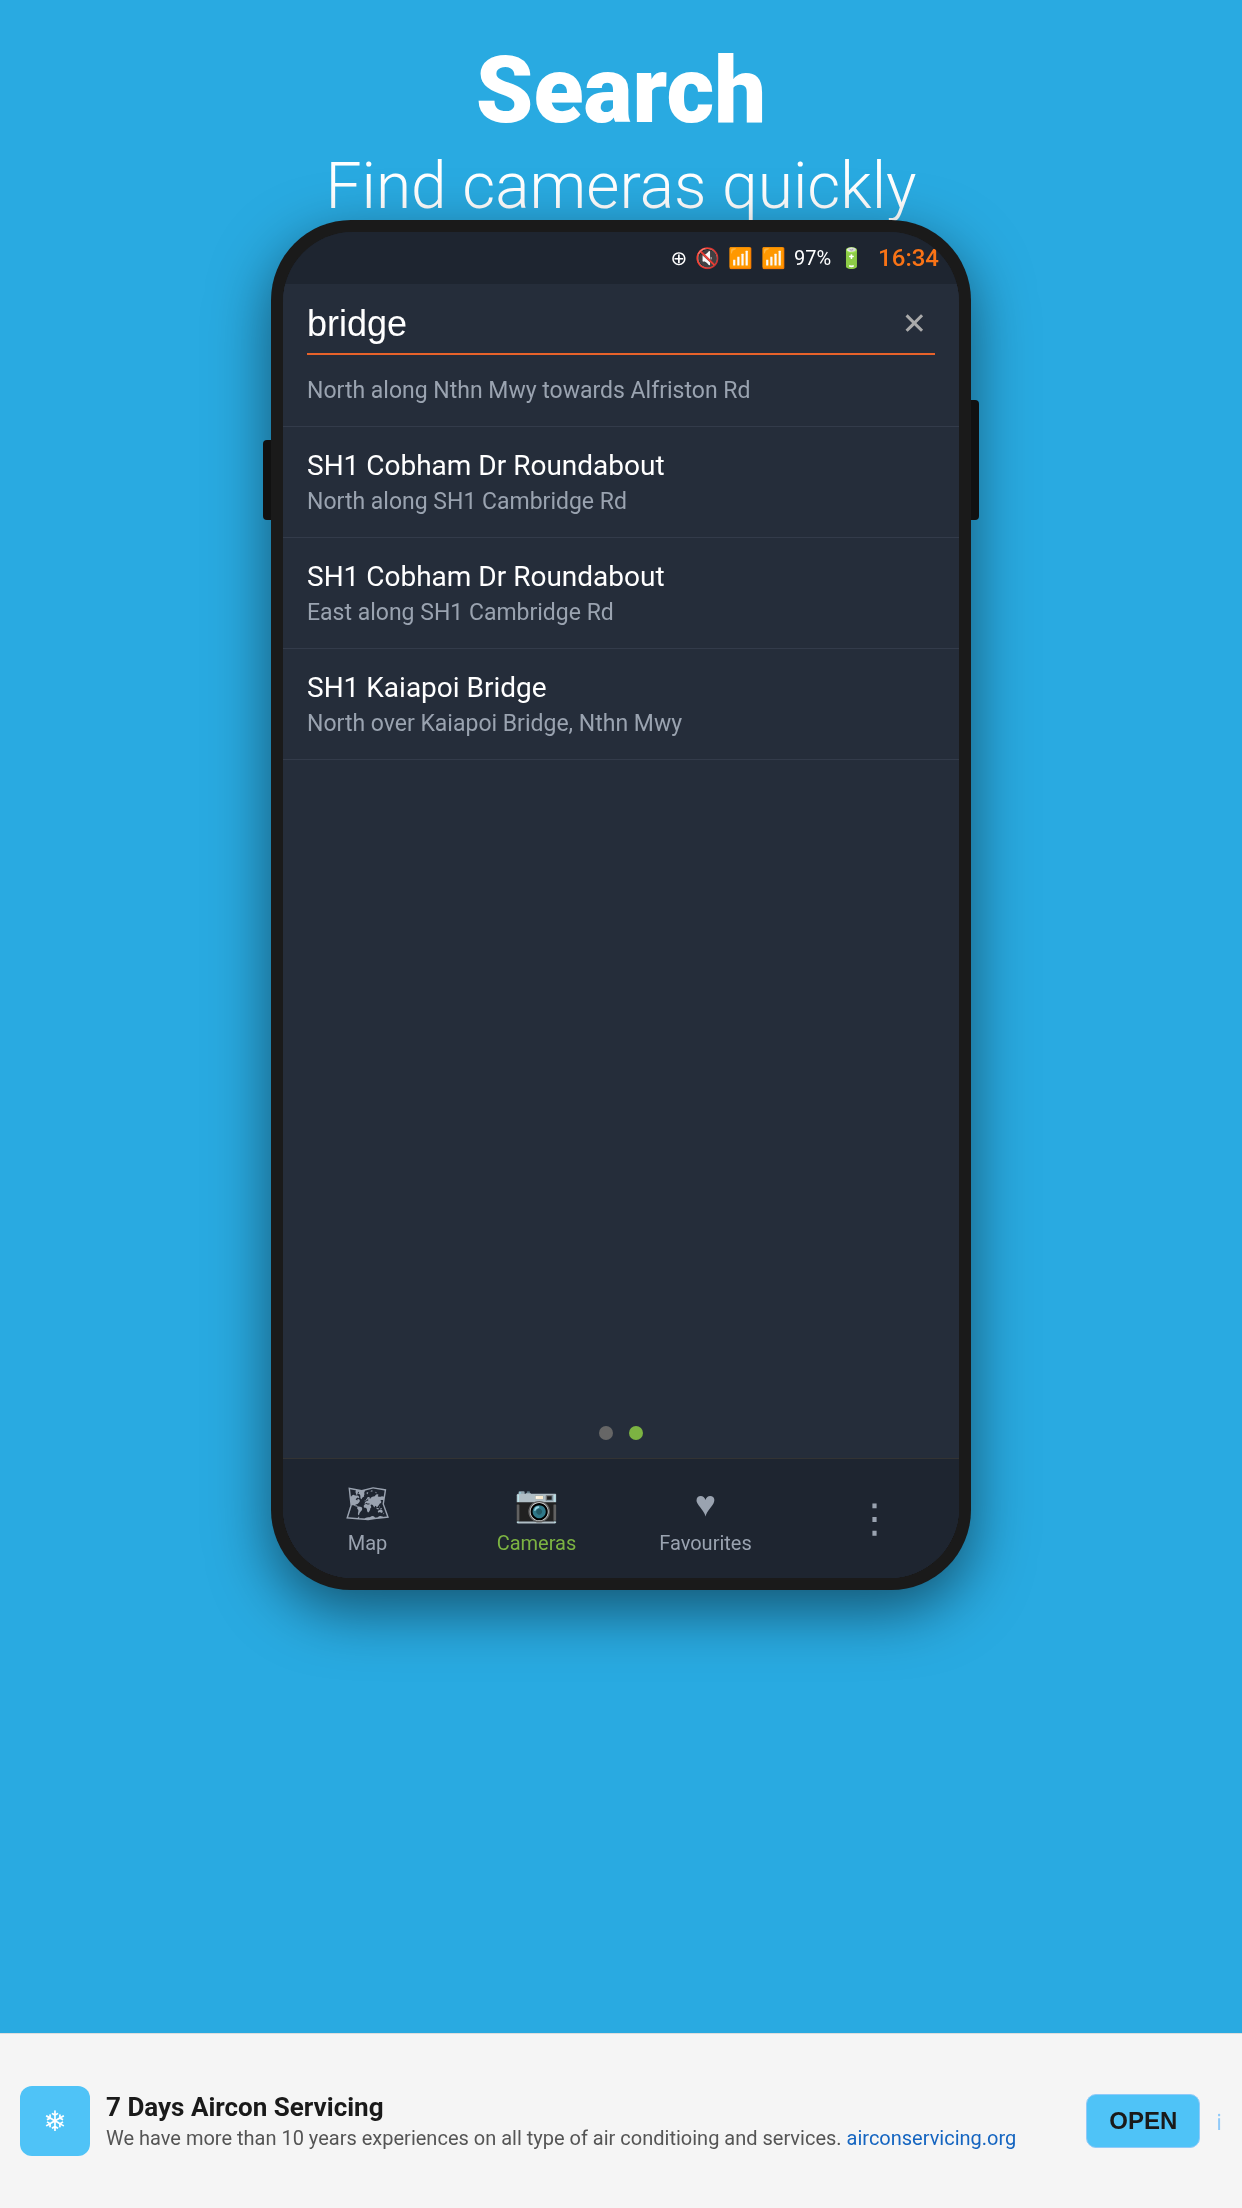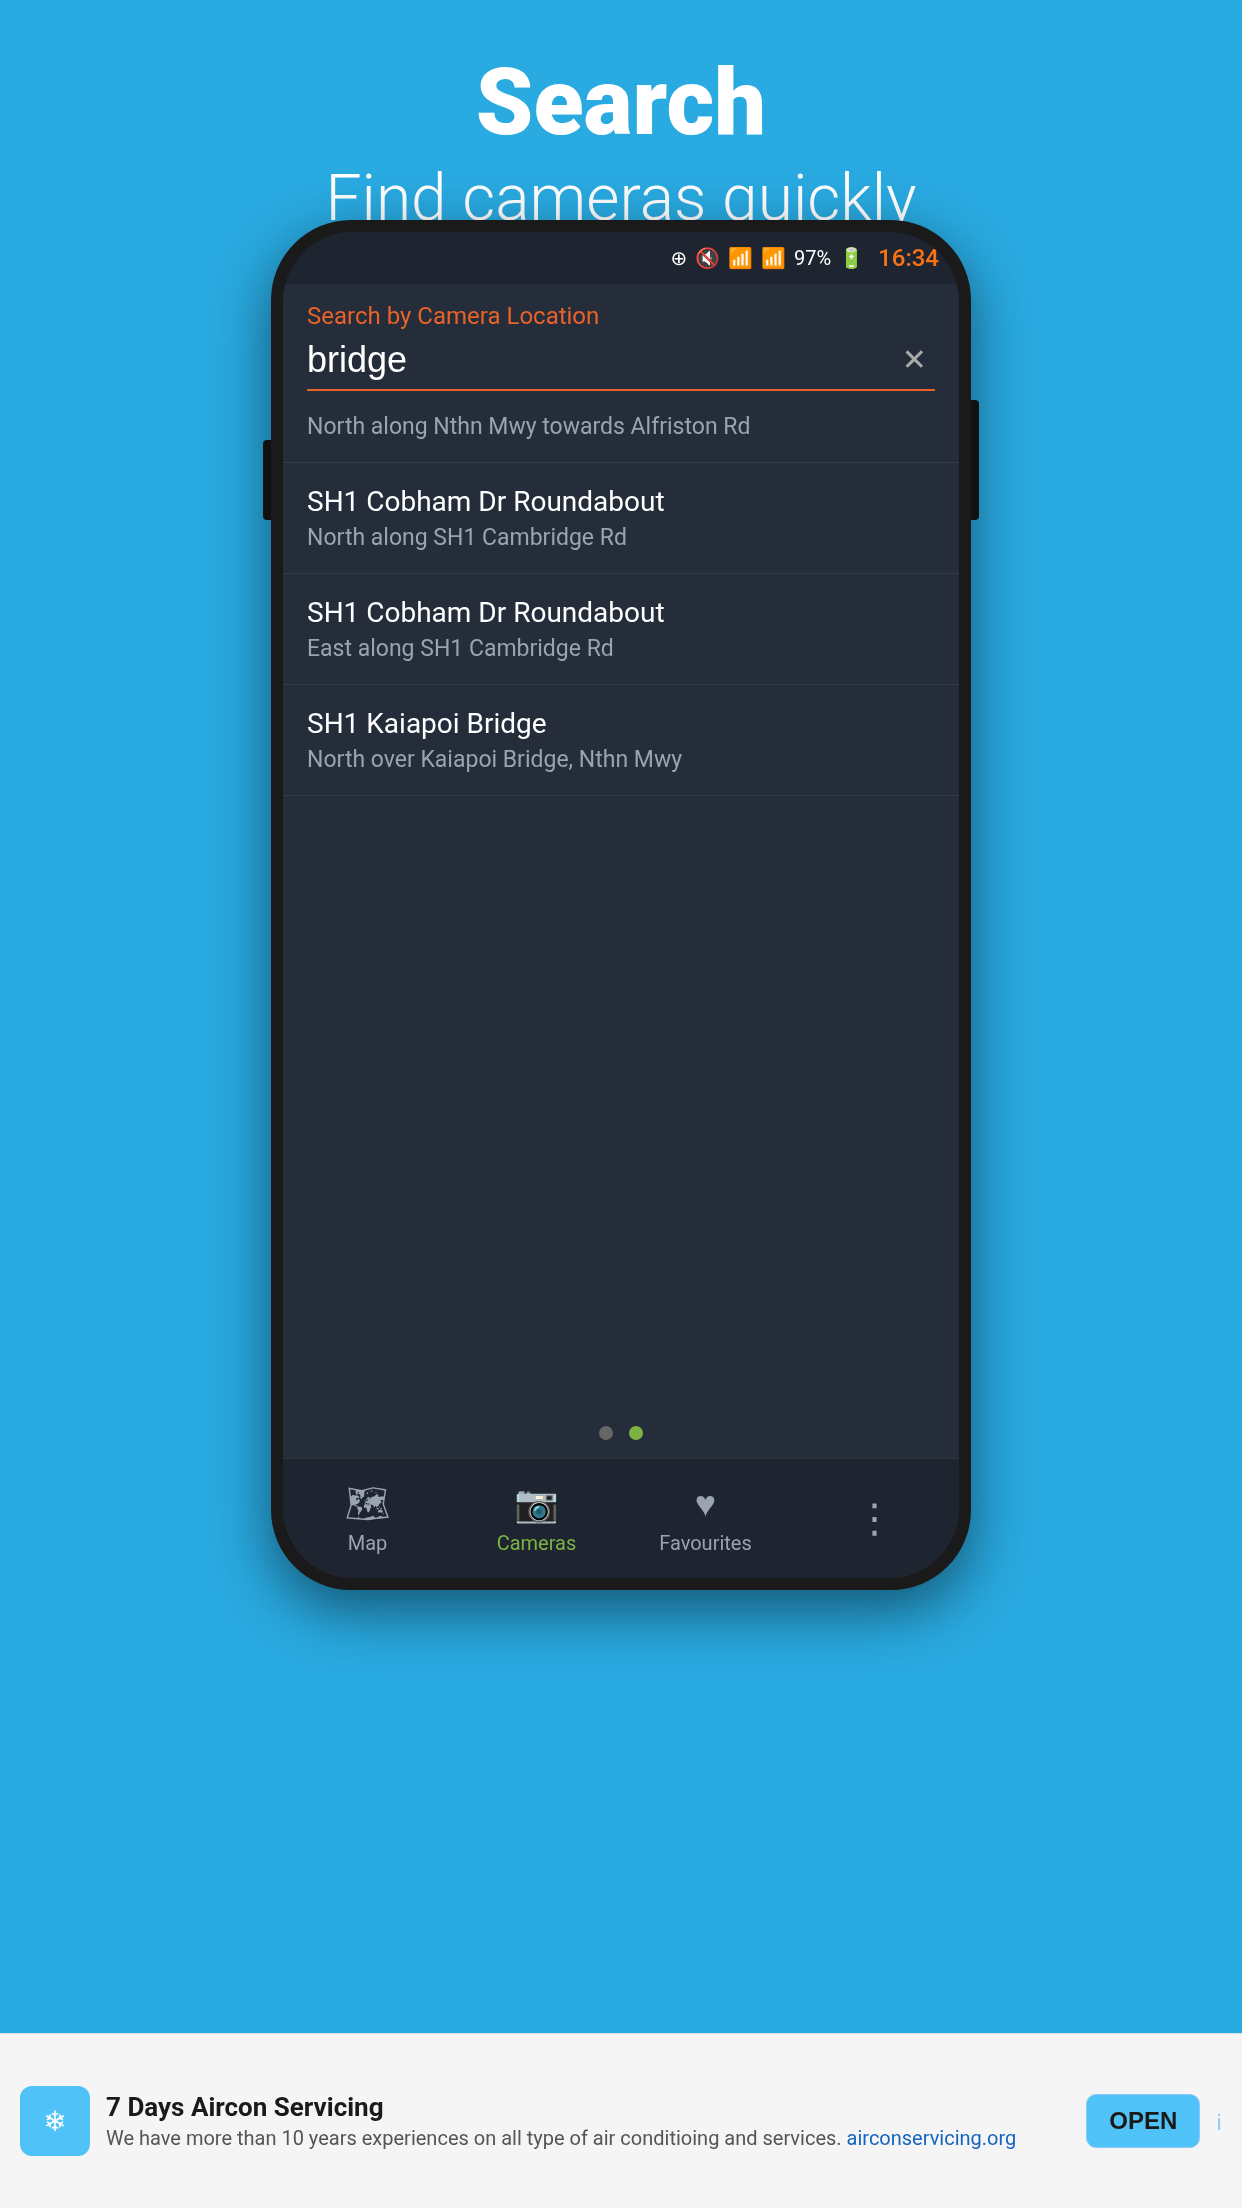--- a/index.html
+++ b/index.html
@@ -9,21 +9,21 @@
       height: 2208px;
       background-color: #29aae1;
       font-family: 'Roboto', Arial, sans-serif;
       overflow: hidden;
       position: relative;
     }
 
     
     .header {
       text-align: center;
-      padding: 52px 20px 20px;
+      padding: 40px 20px 20px;
     }
 
     .header-title {
       font-size: 92px;
       font-weight: 900;
       color: #ffffff;
       line-height: 1.1;
     }
 
     .header-subtitle {
@@ -331,21 +331,20 @@
         <span>📶</span>
         <span class="battery-pct">97%</span>
         <span>🔋</span>
         <span class="status-time">16:34</span>
       </div>
     </div>
 
     <div class="app-content">
 
       <div class="search-area">
-        <div class="search-label">Search by Camera Location</div>
         <div class="search-row">
           <input class="search-input" type="text" value="bridge" style="">
           <div class="clear-btn">✕</div>
         </div>
       </div>
 
       <div class="results-list">
 
         <div class="result-item">
           <div class="result-subtitle">North along Nthn Mwy towards Alfriston Rd</div>

